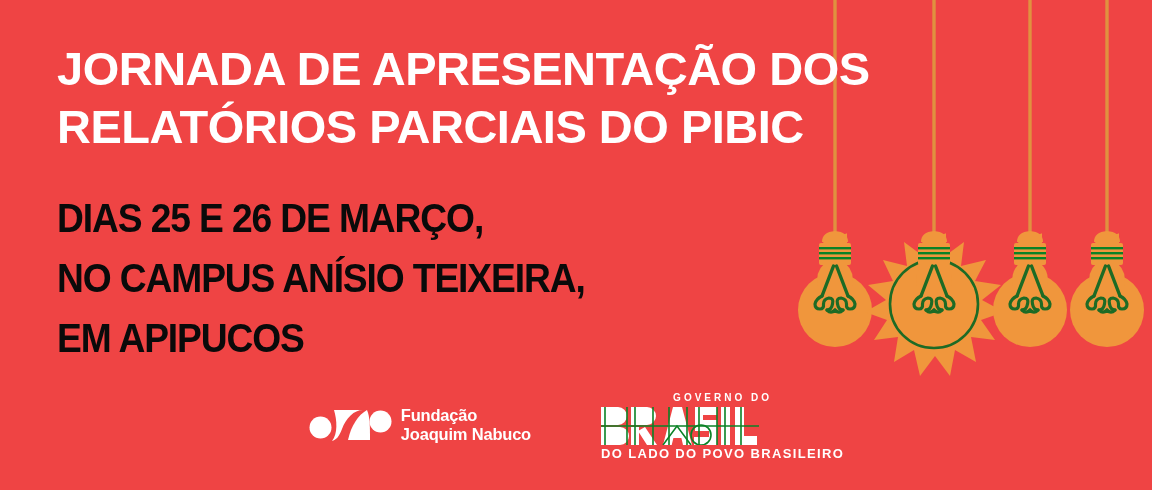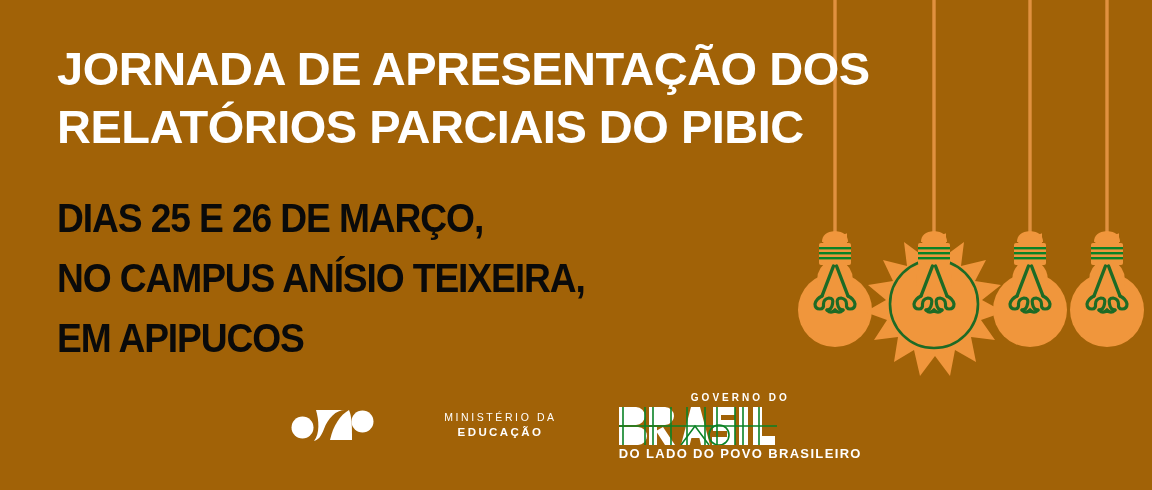--- a/index.html
+++ b/index.html
@@ -4,21 +4,21 @@
 <title>Banner PIBIC</title>
 <style>
   html,body{margin:0;padding:0;}
   body{
     width:1152px;height:490px;overflow:hidden;
     font-family:"Liberation Sans", sans-serif;
     background:#0b8226;
   }
   #banner{
     position:relative;width:1152px;height:490px;
-    background:#a16207;overflow:hidden;
+    background:#ef4444;overflow:hidden;
   }
   
   #bulbs{position:absolute;left:0;top:0;width:1152px;height:490px;}
   
   #headline{
     position:absolute;left:57px;top:40px;width:960px;
     color:#ffffff;
     font-family:"Liberation Sans", sans-serif;
     font-weight:bold;
     font-size:47px;
@@ -158,28 +158,24 @@
 
   <div id="logos">
 
     <div id="fundaj" class="logo-block">
       <svg width="84" height="36" viewBox="0 0 84 36">
         <circle cx="12.5" cy="20.5" r="11" fill="#ffffff"></circle>
         <path d="M 26,3 L 55,3 C 46,3 38,11 34,22 C 31,30 28,33 24,34 C 30,27 29,13 26,3 Z" fill="#ffffff"></path>
         <path d="M 59,3 C 50,8 43,19 40,33 L 62,33 C 62,20 62,10 59,3 Z" fill="#ffffff"></path>
         <circle cx="72.5" cy="14.5" r="11" fill="#ffffff"></circle>
       </svg>
+      <div id="fundaj-text">Fundação
+Joaquim Nabuco</div>
     </div>
 
-    <div id="mec" class="logo-block">
-      <div>
-        <div class="l1">MINISTÉRIO DA</div>
-        <div class="l2">EDUCAÇÃO</div>
-      </div>
-    </div>
 
     <div id="gov" class="logo-block">
       <div>
         <div class="top">GOVERNO DO</div>
         <svg width="158" height="38" viewBox="0 0 158 38">
           <g fill="#ffffff">
 
             <path d="M0,0 h17 a9,9 0 0 1 0,18 h-17 z M0,20 h19 a9,9 0 0 1 0,18 h-19 z"></path>
 
             <path d="M30,0 h16 a9,9 0 0 1 0,18 h-16 z M30,20 h8 v18 h-8 z M44,20 l12,18 h-10 l-9,-14 z"></path>

